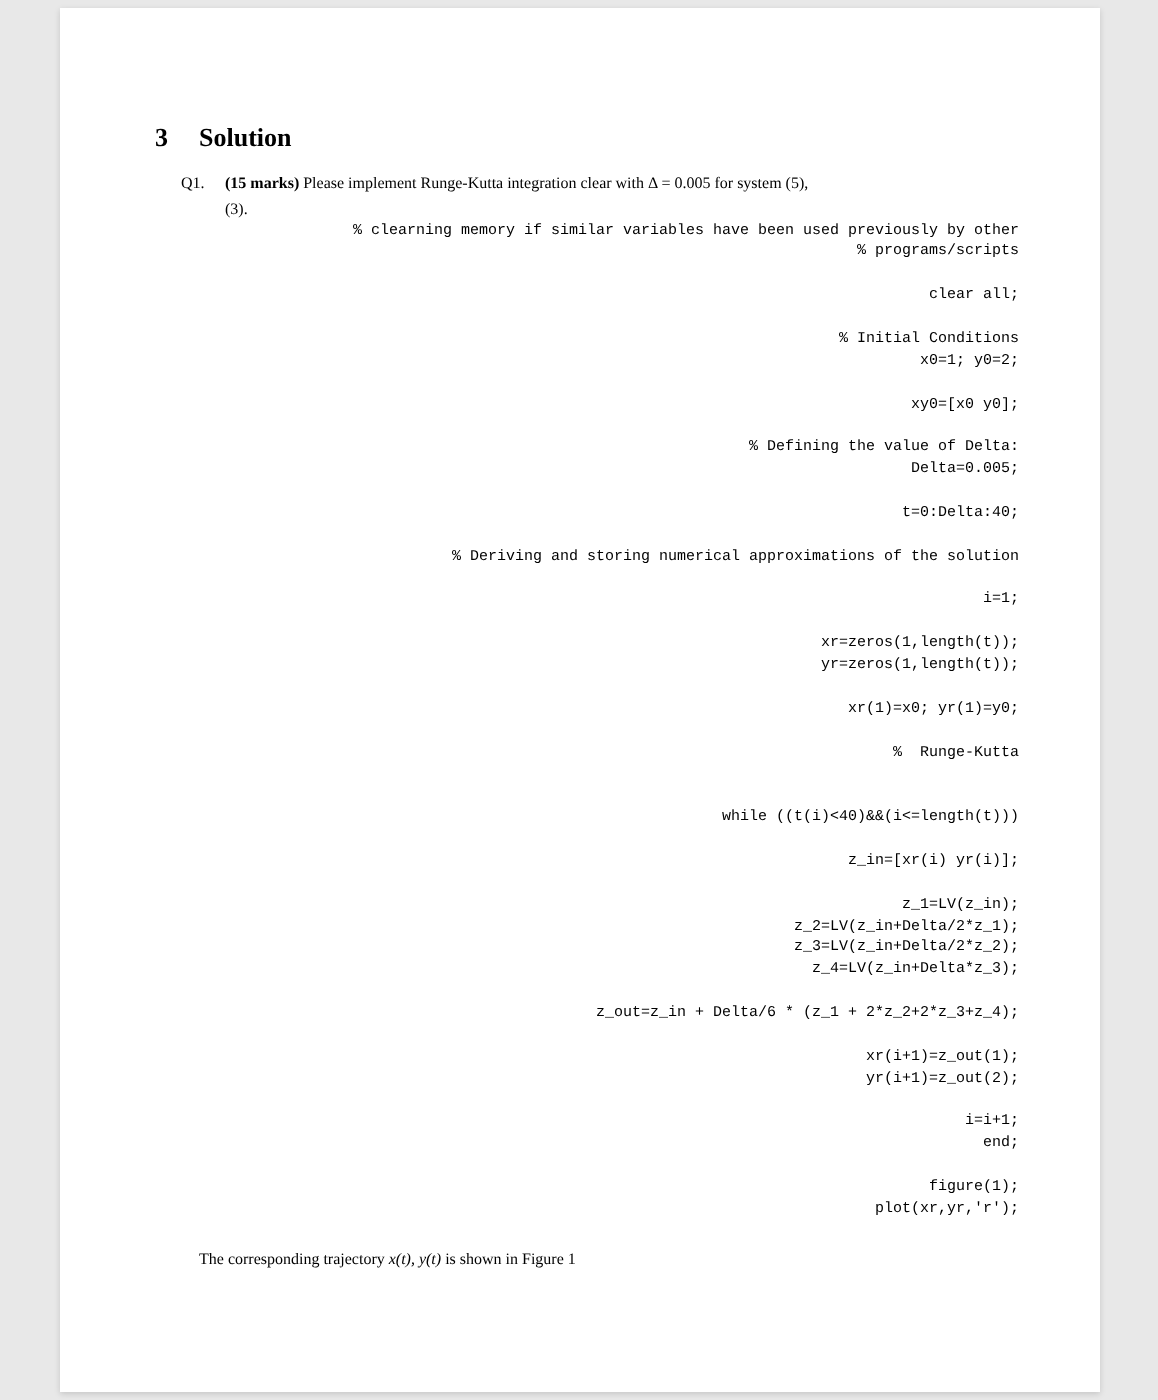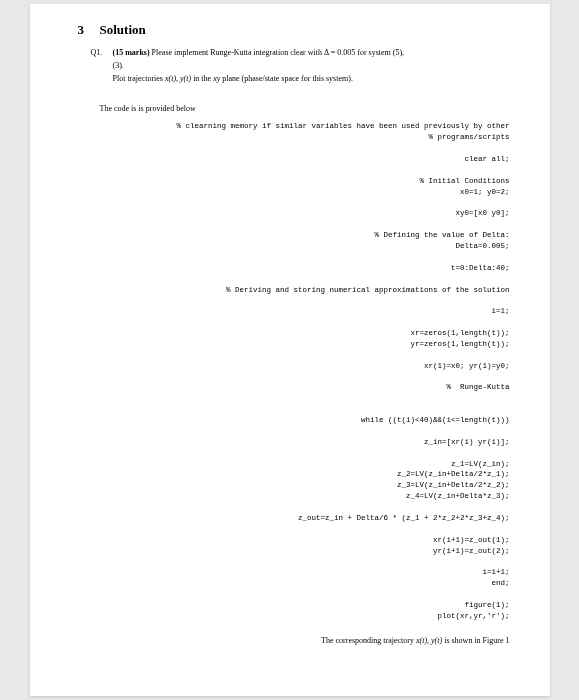--- a/index.html
+++ b/index.html
@@ -32,20 +32,21 @@
       font-weight: bold;
       font-size: 13px;
       margin-bottom: 10px;
     }
     .sec-num {
       width: 22px;
       display: inline-block;
     }
     .sec-title {
       font-size: 13px;
+      margin-top: 39px;
     }
     .q-block {
       font-size: 8px;
       line-height: 1.35;
       margin-left: 13px;
     }
     .q-row {
       display: flex;
       margin-bottom: 2px;
     }
@@ -74,21 +75,20 @@
       line-height: 1.45;
       white-space: pre;
       margin-left: 28px;
       color: #000;
       text-align: right;
     }
     .closing-text {
       font-size: 8px;
       margin-left: 22px;
       margin-top: 14px;
-      text-align: right;
     }
     .math-it { font-style: italic; }
   </style>
 </head>
 <body>
 
 <div class="page">
 
   <div class="sec-header">
     <span class="sec-num">3</span>
@@ -96,26 +96,22 @@
   </div>
 
   <div class="q-block">
     <div class="q-row">
       <span class="q-label">Q1.</span>
       <span class="q-text">
         <span class="bold-inline">(15 marks)</span><span> Please implement Runge-Kutta integration clear with </span><span>Δ = 0.005</span><span> for system (5),</span>
       </span>
     </div>
     <div class="para">(3).</div>
-    <div class="para">
-      <span>Plot trajectories </span><span class="math-it">x(t), y(t)</span><span> in the </span><span class="math-it">xy</span><span> plane (phase/state space for this system).</span>
-    </div>
   </div>
 
-  <div class="intro-text">The code is is provided below</div>
 
   <div class="code-block"> % clearning memory if similar variables have been used previously by other
 % programs/scripts
 
 clear all;
 
 % Initial Conditions
 x0=1; y0=2;
 
 xy0=[x0 y0];

